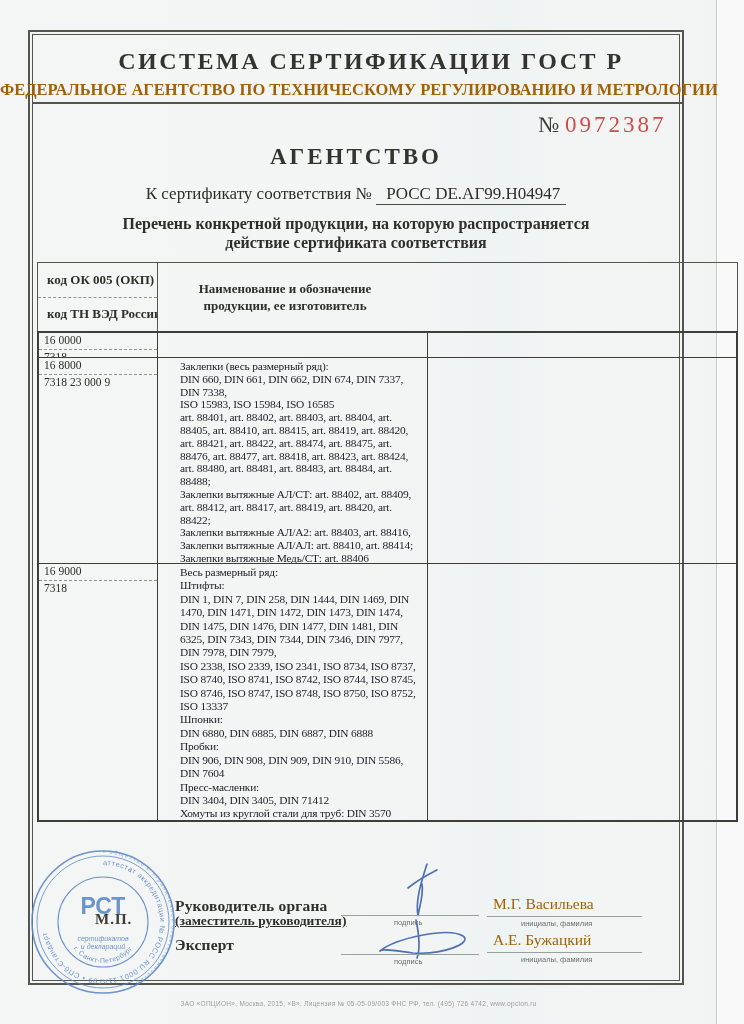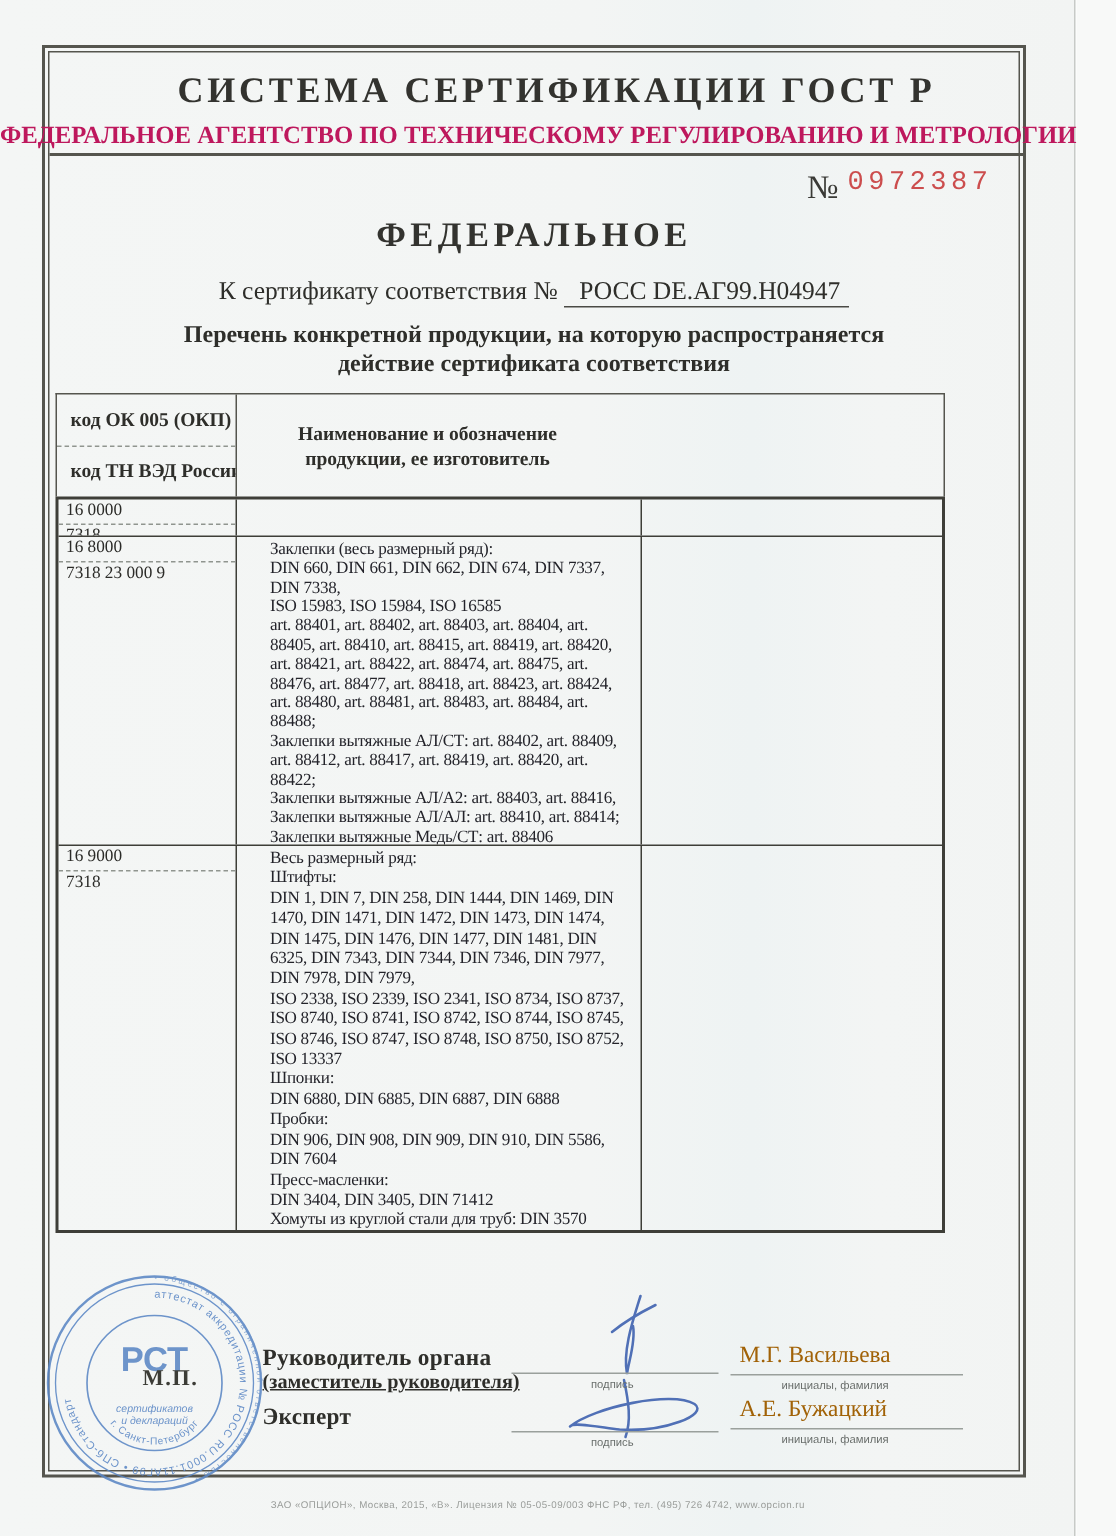--- a/index.html
+++ b/index.html
@@ -27,28 +27,28 @@
   .frame-inner { position:absolute; inset:2px; border:1px solid #55554e; }
 
   .title {
     position:absolute; left:0; top:48px; width:712px; text-align:center;
     font-size:24px; font-weight:bold; letter-spacing:2.5px; color:#33332f;
     white-space:nowrap;
     margin-left:15px;
   }
   .subtitle {
     position:absolute; left:0; top:80px; width:712px; text-align:center;
-    font-size:16.5px; font-weight:bold; color:#be185d; white-space:nowrap;
+    font-size:16.5px; font-weight:bold; color:#a16207; white-space:nowrap;
   }
   .hdr-divider { position:absolute; left:33px; top:102px; width:650px; height:1.5px; background:#55554e; }
 
   .form-number { position:absolute; left:538px; top:112px; white-space:nowrap; }
   .form-number .no-sign { font-size:22px; color:#3a3a36; vertical-align:top; }
   .form-number .no-digits {
-    font-family:Liberation Mono, monospace; font-size:18px; color:#cc4d4d;
+    font-family:Liberation Serif, serif; font-size:23px; color:#cc4d4d;
     letter-spacing:3px; margin-left:6px;
   }
 
   .doc-title {
     position:absolute; left:0; top:144px; width:712px; text-align:center;
     font-size:23px; font-weight:bold; letter-spacing:3px; color:#33332f;
   }
   .cert-line {
     position:absolute; left:0; top:184px; width:712px; text-align:center;
     font-size:17px; color:#2e2e2a;
@@ -56,21 +56,21 @@
   .cert-line .cert-no {
     border-bottom:1px solid #4a4a45; padding:0 6px 1px 10px;
   }
   .purpose {
     position:absolute; left:0; top:214px; width:712px; text-align:center;
     font-size:16px; font-weight:bold; line-height:19px; color:#2e2e2a;
     white-space:pre-line;
   }
 
   
-  .tbl { position:absolute; left:37px; top:262px; width:593px; font-size:13px; }
+  .tbl { position:absolute; left:37px; top:262px; width:701px; font-size:13px; }
   .thead {
     display:grid; grid-template-columns:120px 254px 1fr;
     border:1px solid #55554e; border-bottom:none; height:69px;
     font-weight:600; color:#2e2e2a;
   }
   .th { border-right:1px solid #55554e; overflow:hidden; }
   .th:last-child { border-right:none; }
   .th1 { display:flex; flex-direction:column; }
   .th1 .half { flex:1; display:flex; align-items:center; padding-left:9px; white-space:nowrap; }
   .th1 .half.top { border-bottom:1px dashed #90958f; }
@@ -142,21 +142,21 @@
 </div>
 
 <div class="title">СИСТЕМА СЕРТИФИКАЦИИ ГОСТ Р</div>
 <div class="subtitle">ФЕДЕРАЛЬНОЕ АГЕНТСТВО ПО ТЕХНИЧЕСКОМУ РЕГУЛИРОВАНИЮ И МЕТРОЛОГИИ</div>
 <div class="hdr-divider"></div>
 
 <div class="form-number">
   <span class="no-sign">№</span><span class="no-digits">0972387</span>
 </div>
 
-<div class="doc-title">ФЕДЕРАЛЬНОЕ</div>
+<div class="doc-title">АГЕНТСТВО</div>
 
 <div class="cert-line">
   <span>К сертификату соответствия №</span>
   <span class="cert-no">РОСС DE.АГ99.Н04947</span>
 </div>
 
 <div class="purpose">Перечень конкретной продукции, на которую распространяется
 действие сертификата соответствия</div>
 
 <div class="tbl">

